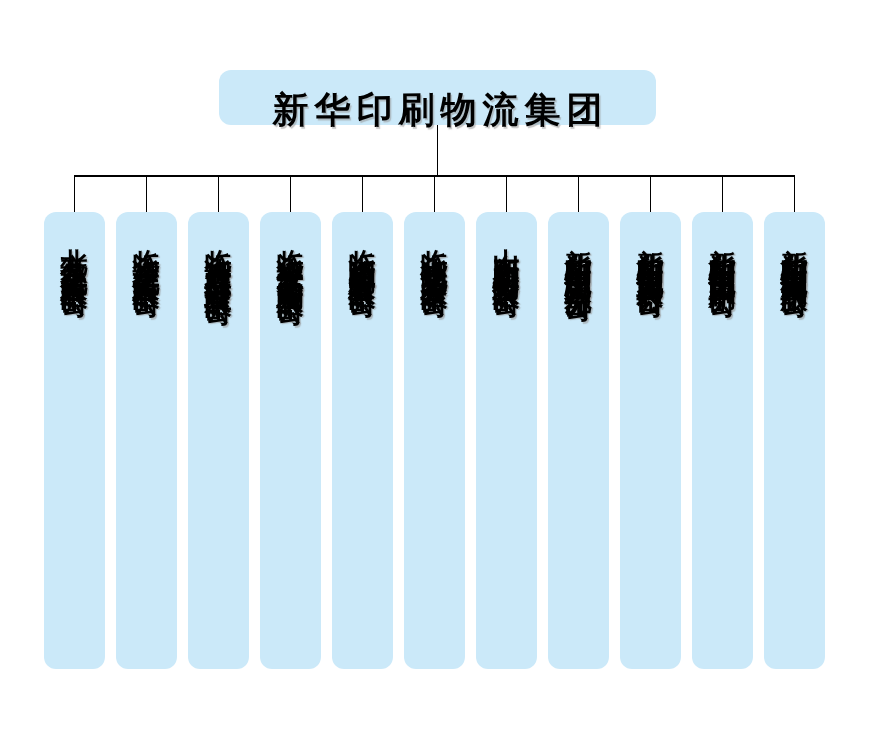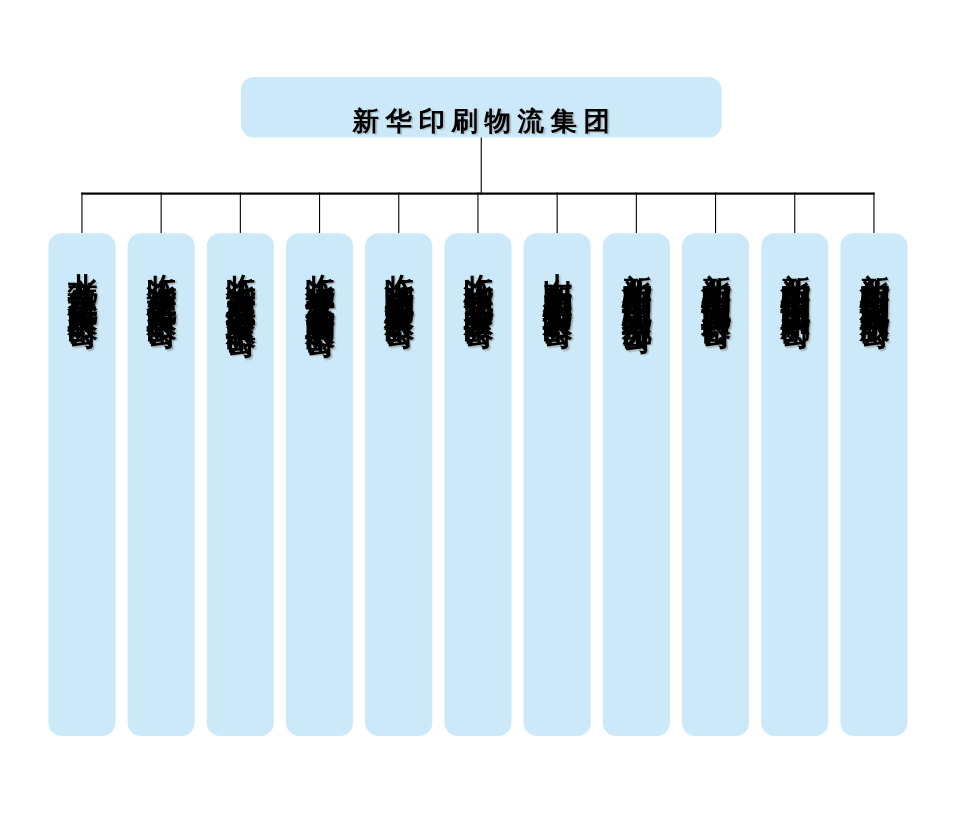--- a/index.html
+++ b/index.html
@@ -21,21 +21,21 @@
     top: 70px;
     width: 437px;
     height: 55px;
     background: #cbe9f9;
     border-radius: 12px;
     display: flex;
     align-items: center;
     justify-content: center;
   }
   .root-label {
-    font-size: 24px;
+    font-size: 36px;
     font-weight: bold;
     color: #000000;
     letter-spacing: 6px;
     text-indent: 6px;
     text-shadow: 1.5px 1.5px 1px rgba(150,150,150,0.55);
     white-space: nowrap;
     margin-top: 25px;
   }
   .connector {
     position: absolute;

